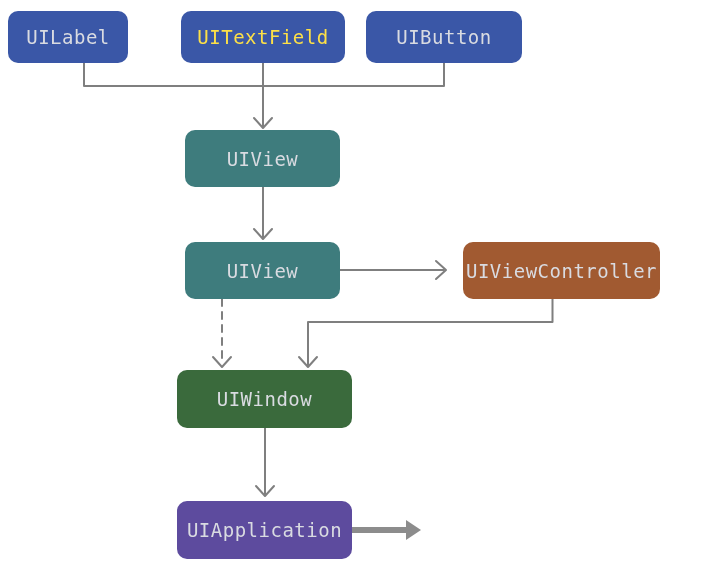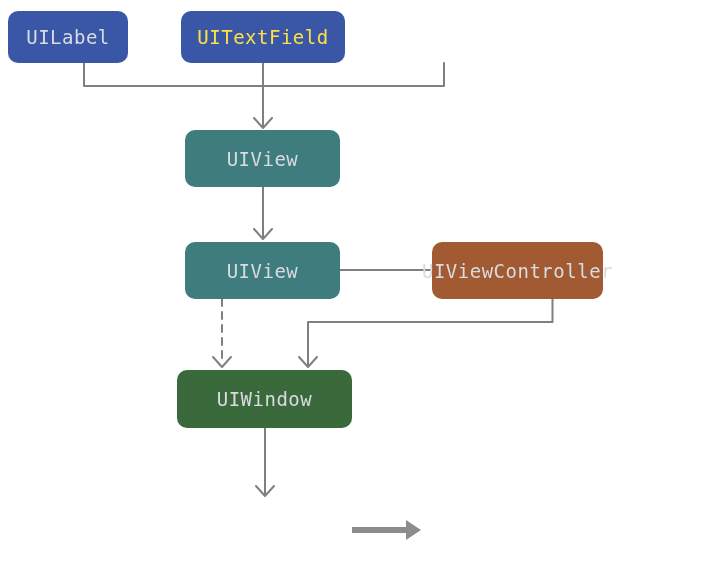--- a/index.html
+++ b/index.html
@@ -24,21 +24,21 @@
     font-size: 19px;
     letter-spacing: 0.5px;
     white-space: nowrap;
   }
   
   .n-uilabel              { left: 8px;   top: 11px;  width: 120px; height: 52px; }
   .n-uitextfield          { left: 181px; top: 11px;  width: 164px; height: 52px; }
   .n-uibutton             { left: 366px; top: 11px;  width: 156px; height: 52px; }
   .n-uiview-top           { left: 185px; top: 130px; width: 155px; height: 57px; }
   .n-uiview-root          { left: 185px; top: 242px; width: 155px; height: 57px; }
-  .n-uiviewcontroller     { left: 432px; top: 242px; width: 171px; height: 57px; }
+  .n-uiviewcontroller     { left: 463px; top: 242px; width: 197px; height: 57px; }
   .n-uiwindow             { left: 177px; top: 370px; width: 175px; height: 58px; }
   .n-uiapplication        { left: 177px; top: 501px; width: 175px; height: 58px; }
   .n-uiapplicationdelegate{ left: 421px; top: 501px; width: 273px; height: 58px; }
 </style>
 </head>
 <body>
 
 <div class="stage" style="background-color: rgb(255, 255, 255);">
 
   <svg class="edges-layer" viewBox="0 0 708 576" xmlns="http://www.w3.org/2000/svg">
@@ -74,32 +74,38 @@
   </svg>
 
   <div class="node n-uilabel" style="background-color: rgb(58, 87, 167);">
     <span style="color: rgb(217, 219, 225);">UILabel</span>
   </div>
 
   <div class="node n-uitextfield" style="background-color: rgb(58, 87, 167);">
     <span style="color: #fde047;">UITextField</span>
   </div>
 
+  <div class="node n-uibutton" style="background-color: rgb(58, 87, 167);">
+    <span style="color: rgb(217, 219, 225);">UIButton</span>
+  </div>
 
   <div class="node n-uiview-top" style="background-color: rgb(62, 124, 125);">
     <span style="color: rgb(217, 219, 225);">UIView</span>
   </div>
 
   <div class="node n-uiview-root" style="background-color: rgb(62, 124, 125);">
     <span style="color: rgb(217, 219, 225);">UIView</span>
   </div>
 
   <div class="node n-uiviewcontroller" style="background-color: rgb(161, 90, 49);">
     <span style="color: rgb(217, 219, 225);">UIViewController</span>
   </div>
 
   <div class="node n-uiwindow" style="background-color: rgb(58, 106, 60);">
     <span style="color: rgb(217, 219, 225);">UIWindow</span>
   </div>
 
+  <div class="node n-uiapplication" style="background-color: rgb(93, 75, 158);">
+    <span style="color: rgb(217, 219, 225);">UIApplication</span>
+  </div>
 
 
 </div>
 
 </body></html>

